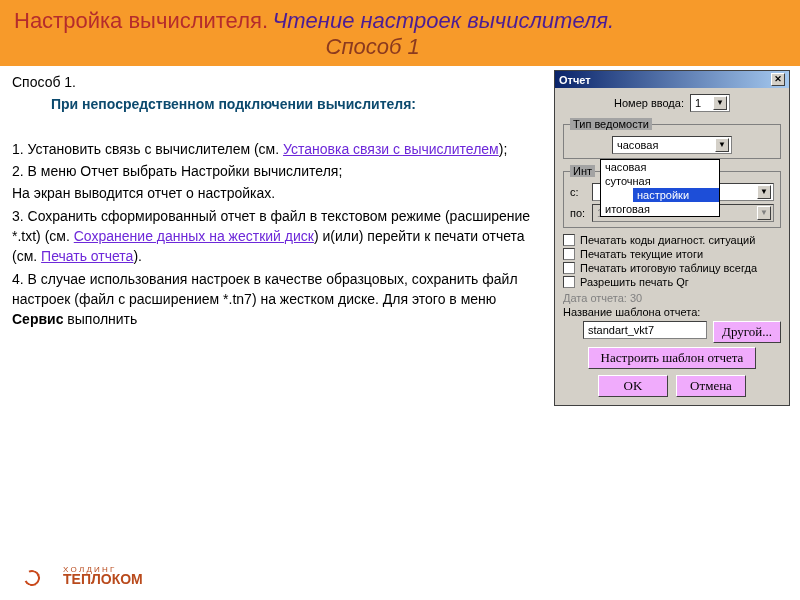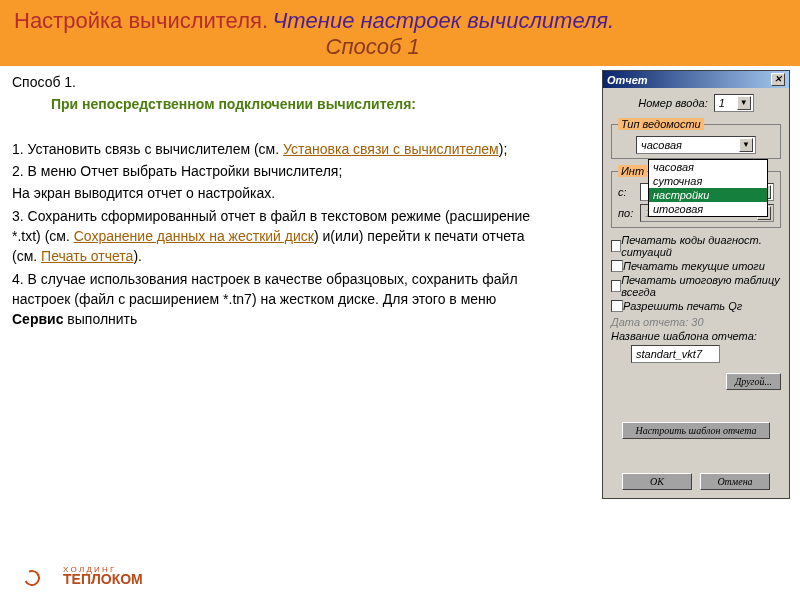--- a/index.html
+++ b/index.html
@@ -3,45 +3,45 @@
 <meta charset="utf-8">
 <style>
   * { box-sizing: border-box; margin: 0; padding: 0; }
   body { width: 800px; height: 600px; font-family: Arial, sans-serif; background: #fff; overflow: hidden; position: relative; }
   .title-bar { background: #f79a2a; padding: 8px 14px 6px; }
   .title-bar .t1 { color: #b52c2c; font-size: 22px; font-weight: normal; }
   .title-bar .t2 { color: #4c1d95; font-size: 22px; font-style: italic; }
   .title-bar .t3 { color: #8b3a1f; font-size: 22px; font-style: italic; margin-left: 160px; }
   .content { padding: 6px 12px; font-size: 14px; line-height: 1.45; max-width: 560px; }
   .content .bold { font-weight: bold; }
-  .content .red { color: #4d7c0f; padding-left: 39px; }
-  .link { color: #a16207; text-decoration: underline; }
+  .content .red { color: #0c4a6e; padding-left: 39px; }
+  .link { color: #6d28d9; text-decoration: underline; }
   .content p { margin-bottom: 2px; }
   .footer { position: absolute; bottom: 13px; left: 24px; display: flex; align-items: center; gap: 23px; }
   .footer .logo { width: 16px; height: 16px; border: 2px solid #c94a1c; border-radius: 50%; border-left-color: transparent; transform: rotate(20deg); }
   .footer .brand { color: #b94a1c; font-size: 14px; font-weight: bold; letter-spacing: 0; }
   .footer .brand sup { font-size: 8px; font-weight: normal; display: block; line-height: 0.6; margin-bottom: -2px; }
-  .dialog { position: absolute; top: 70px; right: 10px; width: 188px; background: #d4d0c8; border: 1px solid #404040; font-family: Tahoma, sans-serif; font-size: 11px; color: #000; font-style: italic; }
+  .dialog { position: absolute; top: 70px; right: 10px; width: 236px; background: #d4d0c8; border: 1px solid #404040; font-family: Tahoma, sans-serif; font-size: 11px; color: #000; }
   .dlg-title { background: #0a246a; background: linear-gradient(to right, #0a246a, #a6caf0); color: #fff; font-weight: bold; padding: 2px 4px; display: flex; justify-content: space-between; align-items: center; }
   .dlg-close { width: 14px; height: 13px; background: #d4d0c8; border-top: 1px solid #fff; border-left: 1px solid #fff; border-right: 1px solid #404040; border-bottom: 1px solid #404040; color: #000; font-size: 9px; text-align: center; line-height: 11px; font-weight: bold; font-family: Arial; }
   .dlg-body { padding: 6px 8px 8px; }
   .row { display: flex; align-items: center; gap: 6px; margin-bottom: 4px; }
   .row label { white-space: nowrap; }
   .dropdown, .txtfield { background: #fff; border: 1px solid #808080; border-top-color: #404040; border-left-color: #404040; height: 18px; display: flex; align-items: center; justify-content: space-between; padding: 0 2px 0 4px; font-size: 11px; }
   .dropdown .btn { width: 14px; height: 14px; background: #d4d0c8; border-top: 1px solid #fff; border-left: 1px solid #fff; border-right: 1px solid #404040; border-bottom: 1px solid #404040; text-align: center; font-size: 8px; line-height: 12px; }
   fieldset { border: 1px solid #808080; border-radius: 0; padding: 6px 6px 4px; margin-bottom: 6px; position: relative; }
-  legend { font-size: 11px; padding: 0 3px; background: #fdba74; }
+  legend { font-size: 11px; padding: 0 3px; background: #a3a3a3; }
   .listbox { position: absolute; background: #fff; border: 1px solid #000; font-size: 11px; z-index: 10; width: 120px; }
   .listbox div { padding: 1px 4px; }
-  .listbox .sel { background: #15803d; color: #fff; }
+  .listbox .sel { background: #1d4ed8; color: #fff; margin-left: 32px; }
   .interval-row { display: flex; gap: 4px; align-items: center; margin-bottom: 3px; }
   .interval-row .dropdown { flex: 1; }
-  .chk { display: flex; align-items: center; margin-bottom: 2px; }
+  .chk { display: flex; align-items: center; gap: 5px; margin-bottom: 2px; }
   .chk .box { width: 12px; height: 12px; background: #fff; border: 1px solid #808080; border-top-color: #404040; border-left-color: #404040; }
-  .btn3d { background: #a3a3a3; border-top: 1px solid #fff; border-left: 1px solid #fff; border-right: 1px solid #404040; border-bottom: 1px solid #404040; padding: 2px 8px; font-size: 10px; font-family: Tahoma; text-align: center; margin-top: 28px; }
+  .btn3d { background: #f0abfc; border-top: 1px solid #fff; border-left: 1px solid #fff; border-right: 1px solid #404040; border-bottom: 1px solid #404040; padding: 2px 8px; font-size: 13px; font-family: Tahoma; text-align: center; }
   .btnrow { display: flex; justify-content: center; gap: 8px; margin-top: 6px; }
   .field-disabled { background: #d4d0c8; color: #808080; }
 </style>
 </head>
 <body>
 
 <div class="title-bar">
   <span class="t1">Настройка вычислителя.</span>
   <span class="t2">Чтение настроек вычислителя.</span><br>
   <span class="t2" style="visibility:hidden">вычислителя.</span>

